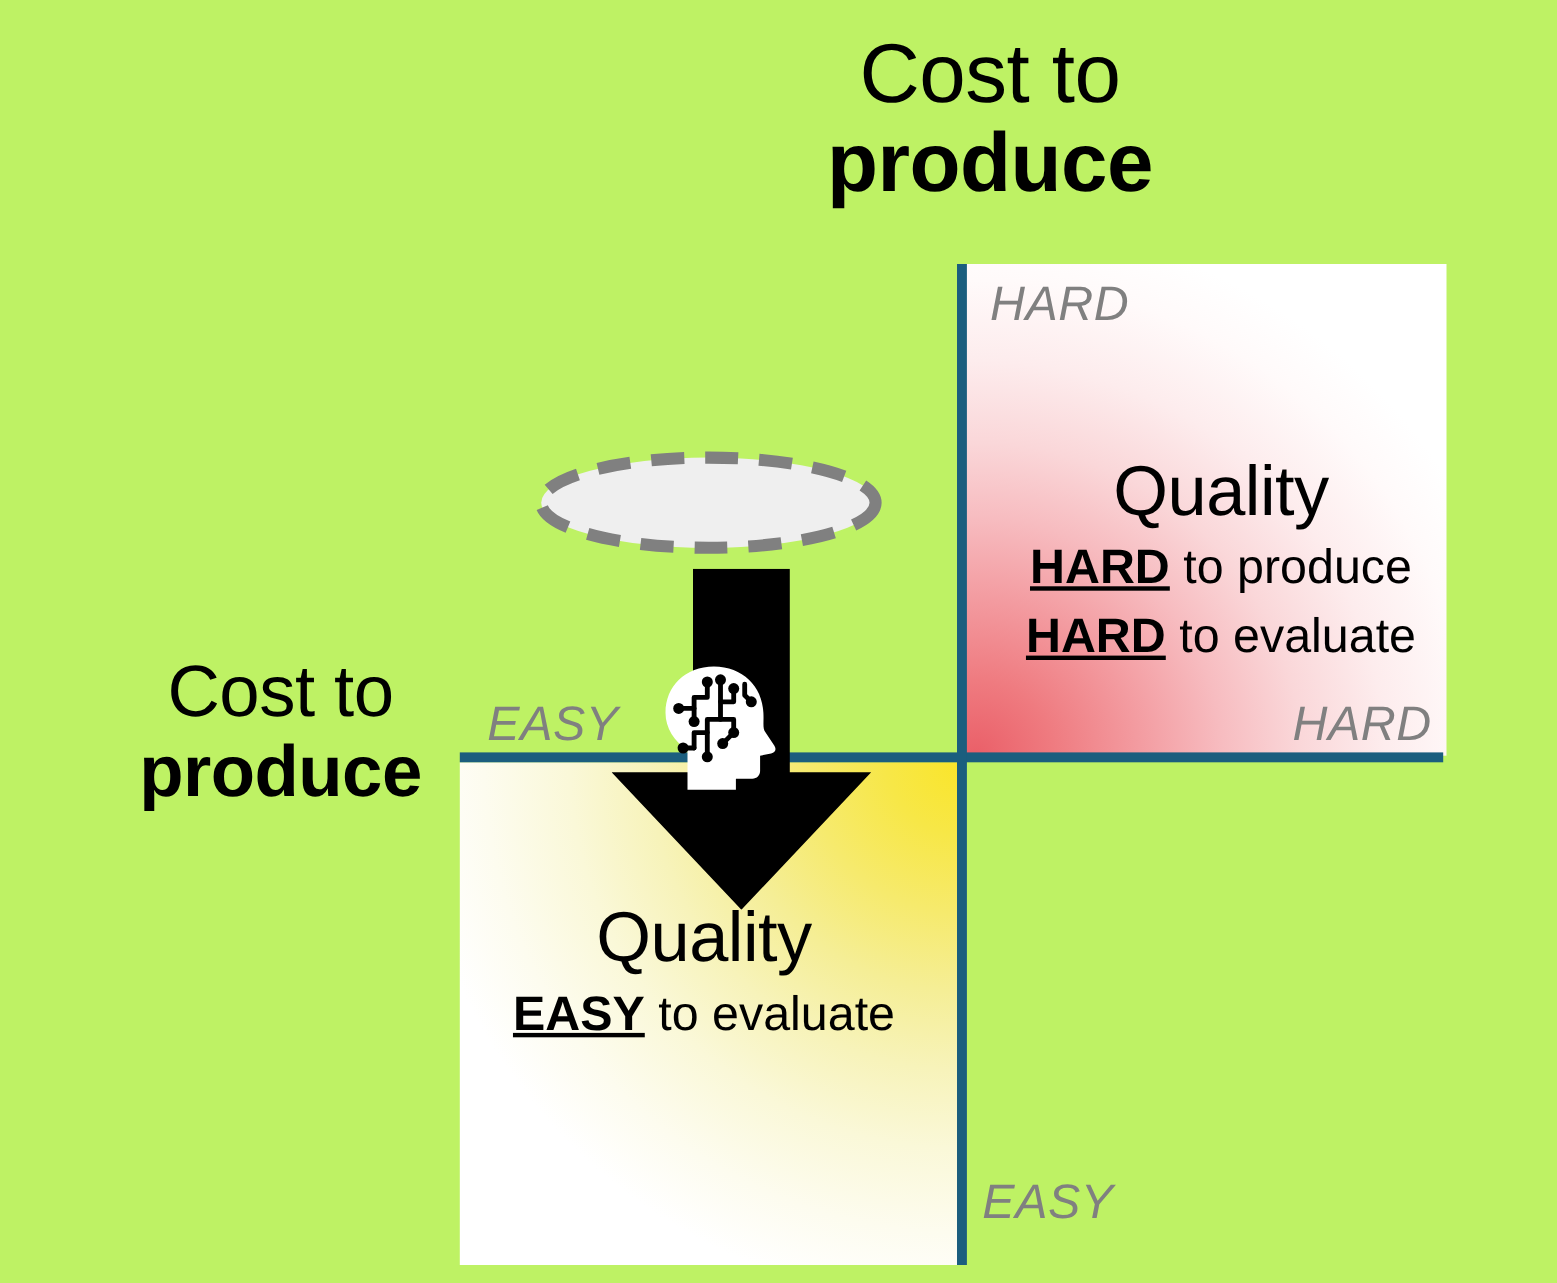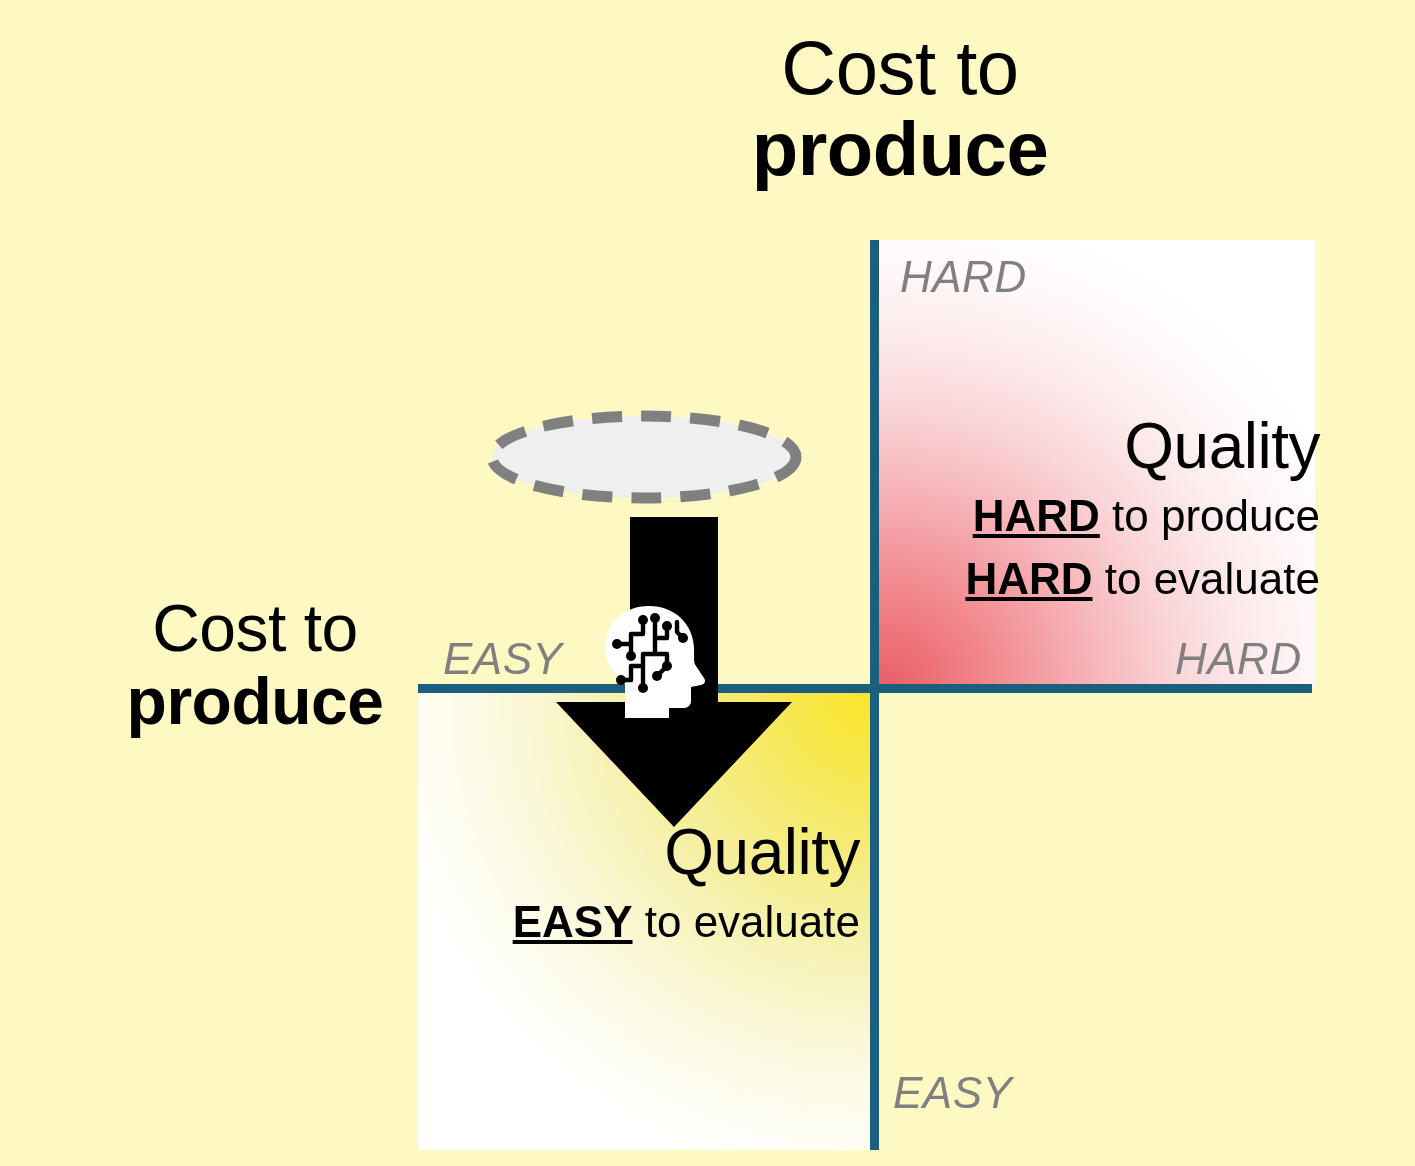--- a/index.html
+++ b/index.html
@@ -8,21 +8,21 @@
     background: #ffffff;
   }
   body {
     font-family: "Liberation Sans", sans-serif;
     -webkit-font-smoothing: antialiased;
   }
   #canvas {
     position: relative;
     width: 1415px;
     height: 1166px;
-    background: #fef9c3;
+    background: #bef264;
     overflow: hidden;
   }
 
   
   .title-top {
     position: absolute;
     left: 640px;
     top: 28px;
     width: 520px;
     text-align: center;
@@ -111,21 +111,21 @@
     white-space: nowrap;
   }
   .lbl-hard-top   { left: 900px; top: 252px; }
   .lbl-hard-right { left: 1175px; top: 634px; }
   .lbl-easy-left  { left: 443px;  top: 634px; }
   .lbl-easy-bottom{ left: 893px;  top: 1068px; }
 
   
   .quad-content {
     position: absolute;
-    text-align: right;
+    text-align: center;
     color: #000000;
   }
   .quad-quality-text { left: 900px; top: 412px; width: 420px; }
   .quad-volume-text  { left: 420px; top: 818px; width: 440px; }
   .quad-heading {
     font-size: 64px;
     line-height: 1.08;
     font-weight: 400;
     letter-spacing: -0.5px;
     margin: 0 0 4px 0;

